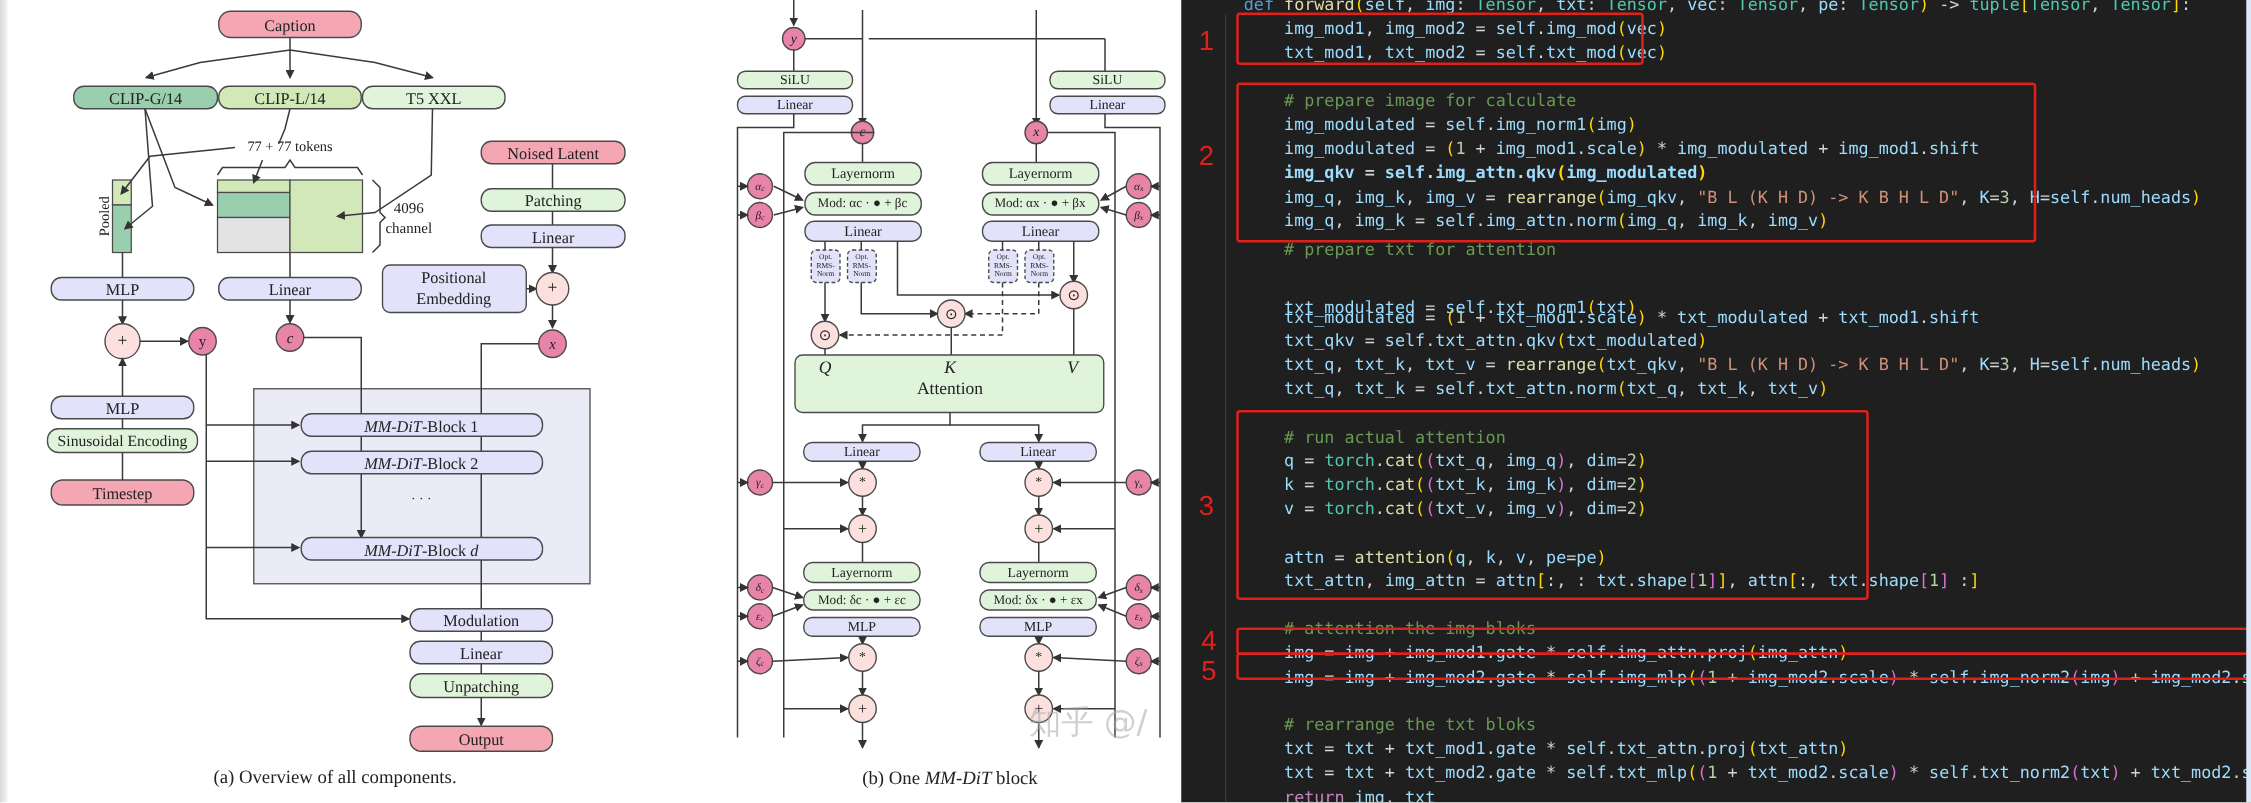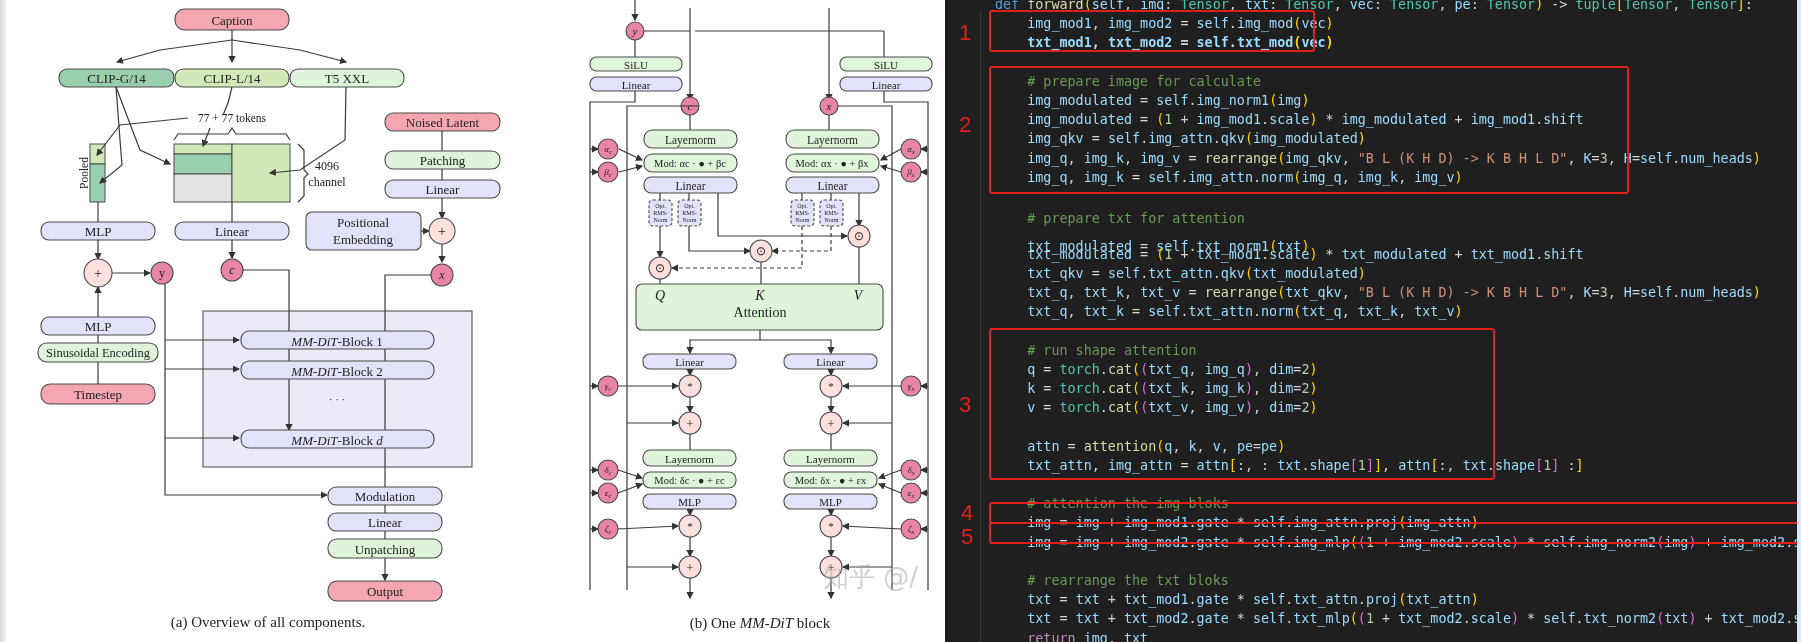--- a/index.html
+++ b/index.html
@@ -471,37 +471,37 @@
     </g>
 </svg>
 
 <div class="watermark-mid" style="left:823px; top:560px;">知乎 @/</div>
 
 <div class="code-panel">
   <div class="indent-guide"></div>
   <div id="code-lines">
       <div class="code-line" style="top: -5px;"><span class="tok-kw">def </span><span class="tok-fn">forward</span><span class="tok-p1">(</span><span class="tok-var">self</span><span class="tok-op">, </span><span class="tok-var">img</span><span class="tok-op">: </span><span class="tok-ty">Tensor</span><span class="tok-op">, </span><span class="tok-var">txt</span><span class="tok-op">: </span><span class="tok-ty">Tensor</span><span class="tok-op">, </span><span class="tok-var">vec</span><span class="tok-op">: </span><span class="tok-ty">Tensor</span><span class="tok-op">, </span><span class="tok-var">pe</span><span class="tok-op">: </span><span class="tok-ty">Tensor</span><span class="tok-p1">)</span><span class="tok-op"> -&gt; </span><span class="tok-ty">tuple</span><span class="tok-p1">[</span><span class="tok-ty">Tensor</span><span class="tok-op">, </span><span class="tok-ty">Tensor</span><span class="tok-p1">]</span><span class="tok-op">:</span></div>
       <div class="code-line" style="top: 14.2px;"><span class="tok-var">    img_mod1</span><span class="tok-op">, </span><span class="tok-var">img_mod2</span><span class="tok-op"> = </span><span class="tok-var">self</span><span class="tok-op">.</span><span class="tok-var">img_mod</span><span class="tok-p1">(</span><span class="tok-var">vec</span><span class="tok-p1">)</span></div>
-      <div class="code-line" style="top: 33.4px; font-weight: bold;"><span class="tok-var">    txt_mod1</span><span class="tok-op">, </span><span class="tok-var">txt_mod2</span><span class="tok-op"> = </span><span class="tok-var">self</span><span class="tok-op">.</span><span class="tok-var">txt_mod</span><span class="tok-p1">(</span><span class="tok-var">vec</span><span class="tok-p1">)</span></div>
+      <div class="code-line" style="top: 33.4px;"><span class="tok-var">    txt_mod1</span><span class="tok-op">, </span><span class="tok-var">txt_mod2</span><span class="tok-op"> = </span><span class="tok-var">self</span><span class="tok-op">.</span><span class="tok-var">txt_mod</span><span class="tok-p1">(</span><span class="tok-var">vec</span><span class="tok-p1">)</span></div>
       <div class="code-line" style="top: 52.6px;"></div>
       <div class="code-line" style="top: 71.8px;"><span class="tok-cm">    # prepare image for calculate</span></div>
       <div class="code-line" style="top: 91px;"><span class="tok-var">    img_modulated</span><span class="tok-op"> = </span><span class="tok-var">self</span><span class="tok-op">.</span><span class="tok-var">img_norm1</span><span class="tok-p1">(</span><span class="tok-var">img</span><span class="tok-p1">)</span></div>
       <div class="code-line" style="top: 110.2px;"><span class="tok-var">    img_modulated</span><span class="tok-op"> = </span><span class="tok-p1">(</span><span class="tok-num">1</span><span class="tok-op"> + </span><span class="tok-var">img_mod1</span><span class="tok-op">.</span><span class="tok-var">scale</span><span class="tok-p1">)</span><span class="tok-op"> * </span><span class="tok-var">img_modulated</span><span class="tok-op"> + </span><span class="tok-var">img_mod1</span><span class="tok-op">.</span><span class="tok-var">shift</span></div>
-      <div class="code-line" style="top: 129.4px;"><span class="tok-var">    img_qkv</span><span class="tok-op"> = </span><span class="tok-var">self</span><span class="tok-op">.</span><span class="tok-var">img_attn</span><span class="tok-op">.</span><span class="tok-var">qkv</span><span class="tok-p1">(</span><span class="tok-var">img_modulated</span><span class="tok-p1">)</span></div>
+      <div class="code-line" style="top: 129.4px; font-weight: bold;"><span class="tok-var">    img_qkv</span><span class="tok-op"> = </span><span class="tok-var">self</span><span class="tok-op">.</span><span class="tok-var">img_attn</span><span class="tok-op">.</span><span class="tok-var">qkv</span><span class="tok-p1">(</span><span class="tok-var">img_modulated</span><span class="tok-p1">)</span></div>
       <div class="code-line" style="top: 148.6px;"><span class="tok-var">    img_q</span><span class="tok-op">, </span><span class="tok-var">img_k</span><span class="tok-op">, </span><span class="tok-var">img_v</span><span class="tok-op"> = </span><span class="tok-fn">rearrange</span><span class="tok-p1">(</span><span class="tok-var">img_qkv</span><span class="tok-op">, </span><span class="tok-str">"B L (K H D) -&gt; K B H L D"</span><span class="tok-op">, </span><span class="tok-var">K</span><span class="tok-op">=</span><span class="tok-num">3</span><span class="tok-op">, </span><span class="tok-var">H</span><span class="tok-op">=</span><span class="tok-var">self</span><span class="tok-op">.</span><span class="tok-var">num_heads</span><span class="tok-p1">)</span></div>
       <div class="code-line" style="top: 167.8px;"><span class="tok-var">    img_q</span><span class="tok-op">, </span><span class="tok-var">img_k</span><span class="tok-op"> = </span><span class="tok-var">self</span><span class="tok-op">.</span><span class="tok-var">img_attn</span><span class="tok-op">.</span><span class="tok-var">norm</span><span class="tok-p1">(</span><span class="tok-var">img_q</span><span class="tok-op">, </span><span class="tok-var">img_k</span><span class="tok-op">, </span><span class="tok-var">img_v</span><span class="tok-p1">)</span></div>
       <div class="code-line" style="top: 187px;"></div>
-      <div class="code-line" style="top: 209px;"><span class="tok-cm">    # prepare txt for attention</span></div>
+      <div class="code-line" style="top: 191px;"><span class="tok-cm">    # prepare txt for attention</span></div>
       <div class="code-line" style="top: 237px;"><span class="tok-var">    txt_modulated</span><span class="tok-op"> = </span><span class="tok-var">self</span><span class="tok-op">.</span><span class="tok-var">txt_norm1</span><span class="tok-p1">(</span><span class="tok-var">txt</span><span class="tok-p1">)</span></div>
       <div class="code-line" style="top: 244.6px;"><span class="tok-var">    txt_modulated</span><span class="tok-op"> = </span><span class="tok-p1">(</span><span class="tok-num">1</span><span class="tok-op"> + </span><span class="tok-var">txt_mod1</span><span class="tok-op">.</span><span class="tok-var">scale</span><span class="tok-p1">)</span><span class="tok-op"> * </span><span class="tok-var">txt_modulated</span><span class="tok-op"> + </span><span class="tok-var">txt_mod1</span><span class="tok-op">.</span><span class="tok-var">shift</span></div>
       <div class="code-line" style="top: 263.8px;"><span class="tok-var">    txt_qkv</span><span class="tok-op"> = </span><span class="tok-var">self</span><span class="tok-op">.</span><span class="tok-var">txt_attn</span><span class="tok-op">.</span><span class="tok-var">qkv</span><span class="tok-p1">(</span><span class="tok-var">txt_modulated</span><span class="tok-p1">)</span></div>
       <div class="code-line" style="top: 283px;"><span class="tok-var">    txt_q</span><span class="tok-op">, </span><span class="tok-var">txt_k</span><span class="tok-op">, </span><span class="tok-var">txt_v</span><span class="tok-op"> = </span><span class="tok-fn">rearrange</span><span class="tok-p1">(</span><span class="tok-var">txt_qkv</span><span class="tok-op">, </span><span class="tok-str">"B L (K H D) -&gt; K B H L D"</span><span class="tok-op">, </span><span class="tok-var">K</span><span class="tok-op">=</span><span class="tok-num">3</span><span class="tok-op">, </span><span class="tok-var">H</span><span class="tok-op">=</span><span class="tok-var">self</span><span class="tok-op">.</span><span class="tok-var">num_heads</span><span class="tok-p1">)</span></div>
       <div class="code-line" style="top: 302.2px;"><span class="tok-var">    txt_q</span><span class="tok-op">, </span><span class="tok-var">txt_k</span><span class="tok-op"> = </span><span class="tok-var">self</span><span class="tok-op">.</span><span class="tok-var">txt_attn</span><span class="tok-op">.</span><span class="tok-var">norm</span><span class="tok-p1">(</span><span class="tok-var">txt_q</span><span class="tok-op">, </span><span class="tok-var">txt_k</span><span class="tok-op">, </span><span class="tok-var">txt_v</span><span class="tok-p1">)</span></div>
       <div class="code-line" style="top: 321.4px;"></div>
-      <div class="code-line" style="top: 340.6px;"><span class="tok-cm">    # run shape attention</span></div>
+      <div class="code-line" style="top: 340.6px;"><span class="tok-cm">    # run actual attention</span></div>
       <div class="code-line" style="top: 359.8px;"><span class="tok-var">    q</span><span class="tok-op"> = </span><span class="tok-ty">torch</span><span class="tok-op">.</span><span class="tok-fn">cat</span><span class="tok-p1">(</span><span class="tok-p2">(</span><span class="tok-var">txt_q</span><span class="tok-op">, </span><span class="tok-var">img_q</span><span class="tok-p2">)</span><span class="tok-op">, </span><span class="tok-var">dim</span><span class="tok-op">=</span><span class="tok-num">2</span><span class="tok-p1">)</span></div>
       <div class="code-line" style="top: 379px;"><span class="tok-var">    k</span><span class="tok-op"> = </span><span class="tok-ty">torch</span><span class="tok-op">.</span><span class="tok-fn">cat</span><span class="tok-p1">(</span><span class="tok-p2">(</span><span class="tok-var">txt_k</span><span class="tok-op">, </span><span class="tok-var">img_k</span><span class="tok-p2">)</span><span class="tok-op">, </span><span class="tok-var">dim</span><span class="tok-op">=</span><span class="tok-num">2</span><span class="tok-p1">)</span></div>
       <div class="code-line" style="top: 398.2px;"><span class="tok-var">    v</span><span class="tok-op"> = </span><span class="tok-ty">torch</span><span class="tok-op">.</span><span class="tok-fn">cat</span><span class="tok-p1">(</span><span class="tok-p2">(</span><span class="tok-var">txt_v</span><span class="tok-op">, </span><span class="tok-var">img_v</span><span class="tok-p2">)</span><span class="tok-op">, </span><span class="tok-var">dim</span><span class="tok-op">=</span><span class="tok-num">2</span><span class="tok-p1">)</span></div>
       <div class="code-line" style="top: 417.4px;"></div>
       <div class="code-line" style="top: 436.6px;"><span class="tok-var">    attn</span><span class="tok-op"> = </span><span class="tok-fn">attention</span><span class="tok-p1">(</span><span class="tok-var">q</span><span class="tok-op">, </span><span class="tok-var">k</span><span class="tok-op">, </span><span class="tok-var">v</span><span class="tok-op">, </span><span class="tok-var">pe</span><span class="tok-op">=</span><span class="tok-var">pe</span><span class="tok-p1">)</span></div>
       <div class="code-line" style="top: 455.8px;"><span class="tok-var">    txt_attn</span><span class="tok-op">, </span><span class="tok-var">img_attn</span><span class="tok-op"> = </span><span class="tok-var">attn</span><span class="tok-p1">[</span><span class="tok-op">:, : </span><span class="tok-var">txt</span><span class="tok-op">.</span><span class="tok-var">shape</span><span class="tok-p2">[</span><span class="tok-num">1</span><span class="tok-p2">]</span><span class="tok-p1">]</span><span class="tok-op">, </span><span class="tok-var">attn</span><span class="tok-p1">[</span><span class="tok-op">:, </span><span class="tok-var">txt</span><span class="tok-op">.</span><span class="tok-var">shape</span><span class="tok-p2">[</span><span class="tok-num">1</span><span class="tok-p2">]</span><span class="tok-op"> :</span><span class="tok-p1">]</span></div>
       <div class="code-line" style="top: 475px;"></div>
       <div class="code-line" style="top: 494.2px;"><span class="tok-cm">    # attention the img bloks</span></div>
       <div class="code-line" style="top: 513.4px;"><span class="tok-var">    img</span><span class="tok-op"> = </span><span class="tok-var">img</span><span class="tok-op"> + </span><span class="tok-var">img_mod1</span><span class="tok-op">.</span><span class="tok-var">gate</span><span class="tok-op"> * </span><span class="tok-var">self</span><span class="tok-op">.</span><span class="tok-var">img_attn</span><span class="tok-op">.</span><span class="tok-var">proj</span><span class="tok-p1">(</span><span class="tok-var">img_attn</span><span class="tok-p1">)</span></div>
       <div class="code-line" style="top: 532.6px;"><span class="tok-var">    img</span><span class="tok-op"> = </span><span class="tok-var">img</span><span class="tok-op"> + </span><span class="tok-var">img_mod2</span><span class="tok-op">.</span><span class="tok-var">gate</span><span class="tok-op"> * </span><span class="tok-var">self</span><span class="tok-op">.</span><span class="tok-var">img_mlp</span><span class="tok-p1">(</span><span class="tok-p2">(</span><span class="tok-num">1</span><span class="tok-op"> + </span><span class="tok-var">img_mod2</span><span class="tok-op">.</span><span class="tok-var">scale</span><span class="tok-p2">)</span><span class="tok-op"> * </span><span class="tok-var">self</span><span class="tok-op">.</span><span class="tok-var">img_norm2</span><span class="tok-p2">(</span><span class="tok-var">img</span><span class="tok-p2">)</span><span class="tok-op"> + </span><span class="tok-var">img_mod2</span><span class="tok-op">.</span><span class="tok-var">shift</span></div>

